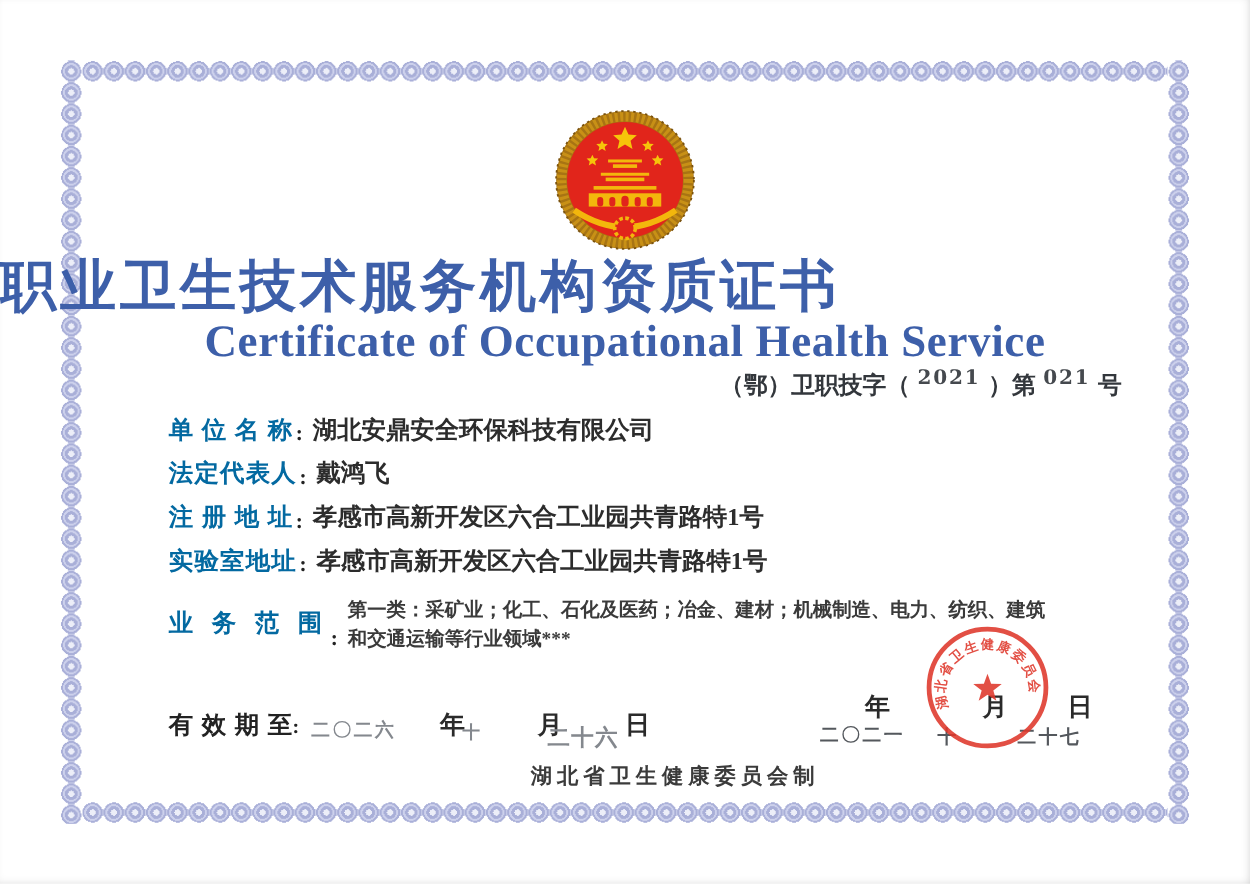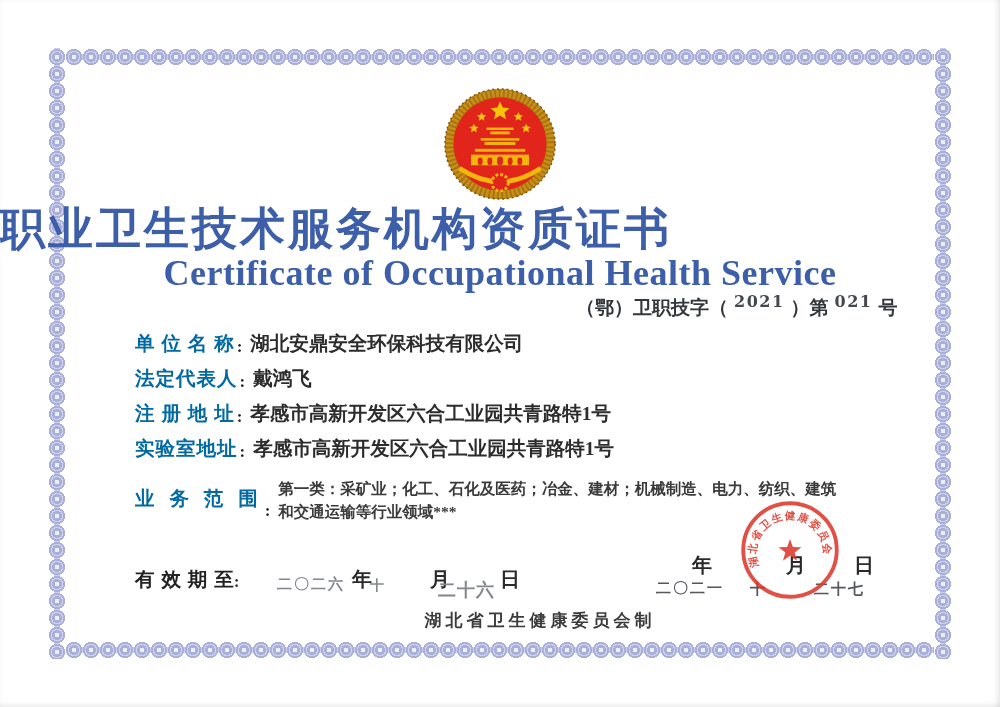--- a/index.html
+++ b/index.html
@@ -61,21 +61,21 @@
     width:562px; font-size:15.5px; line-height:23px; font-weight:bold; color:#3a3a3a;
     margin-top:3px;
   }
 
   .validity { position:absolute; left:0; top:566px; width:975px; height:46px; }
   .validity > span { position:absolute; white-space:nowrap; }
   .v-label { left:135px; top:0; font-size:19.5px; font-weight:bold; color:#222; letter-spacing:1px; }
   .v-colon { left:234px; top:7px; font-size:16px; font-weight:bold; color:#222; }
   .unit { font-size:20px; font-weight:bold; color:#2a2a2a; }
   .fill-light { color:#84888e; font-weight:bold; }
-  .v-year  { left:249px; top:9px;  font-size:15px; letter-spacing:2px;margin-left:28px; }
+  .v-year  { left:249px; top:9px;  font-size:15px; letter-spacing:2px; }
   .v-yunit { left:352px; top:0; }
   .v-month { left:370px; top:11px; font-size:14px; }
   .v-munit { left:430px; top:0; }
   .v-day   { left:438px; top:12px; font-size:18px; letter-spacing:1px; }
   .v-dunit { left:500px; top:0; }
 
   .issue { position:absolute; left:640px; top:550px; width:330px; height:56px; }
   .issue > span { position:absolute; white-space:nowrap; }
   .fill-dark { color:#54585d; font-weight:bold; }
   .i-yunit { left:52px;  top:2px; }

